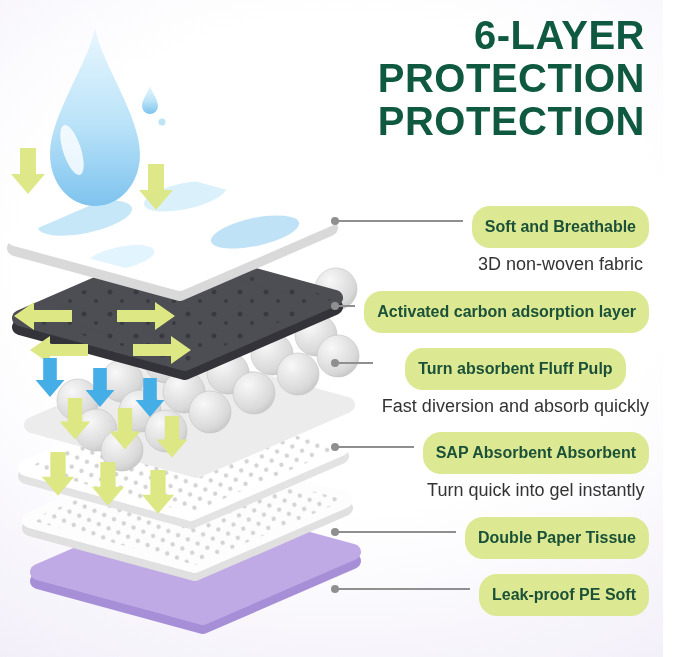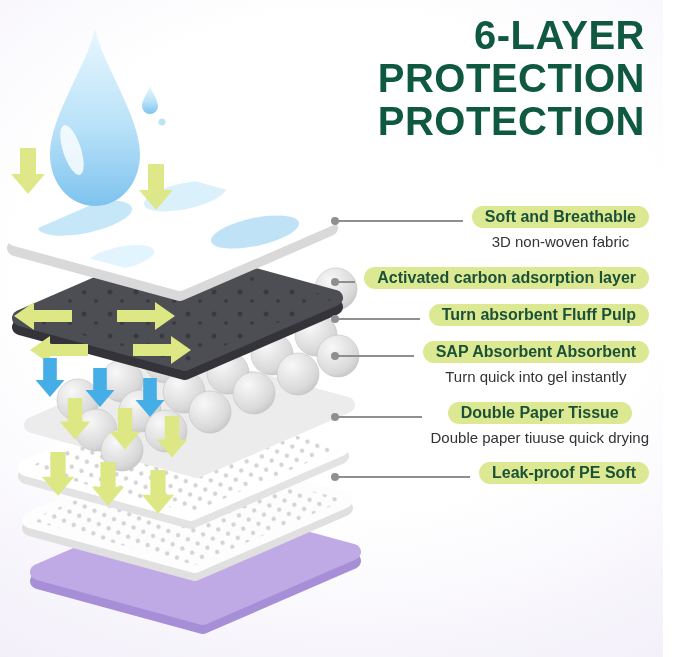--- a/index.html
+++ b/index.html
@@ -38,26 +38,26 @@
   .connector .dot{
     position:absolute; left:-3px; top:-3px;
     width:8px; height:8px; border-radius:50%;
     background:var(--connector-gray,#8f8f8f);
   }
   .block{ display:flex; flex-direction:column; align-items:center; max-width:322px; }
   .pill{
     background:var(--pill-bg,#dde893);
     color:var(--pill-text,#1a5138);
     font-weight:700; font-size:16px;
-    padding:2px 13px; border-radius:18px;
+    padding:12px 13px; border-radius:18px;
     white-space:nowrap;
   }
   .desc{
     margin-top:5px;
-    font-size:15px;
+    font-size:18px;
     color:var(--description-text,#333333);
     text-align:left; line-height:1.25;
   }
 </style>
 </head>
 <body>
 
 <div class="stage">
 
   <svg class="illustration" width="400" height="657" viewBox="0 0 400 657">
@@ -209,40 +209,40 @@
         <div class="pill">Activated carbon adsorption layer</div>
       </div>
     </div>
 
     <div class="item">
       <div class="connector">
           <span class="dot"></span>
         </div>
       <div class="block">
         <div class="pill">Turn absorbent Fluff Pulp</div>
+        <div class="desc">Fast diversion and absorb quickly</div>
       </div>
     </div>
 
     <div class="item">
       <div class="connector">
           <span class="dot"></span>
         </div>
       <div class="block">
         <div class="pill">SAP Absorbent Absorbent</div>
         <div class="desc">Turn quick into gel instantly</div>
       </div>
     </div>
 
     <div class="item">
       <div class="connector">
           <span class="dot"></span>
         </div>
       <div class="block">
         <div class="pill">Double Paper Tissue</div>
-        <div class="desc">Double paper tiuuse quick drying</div>
       </div>
     </div>
 
     <div class="item">
       <div class="connector">
           <span class="dot"></span>
         </div>
       <div class="block">
         <div class="pill">Leak-proof PE Soft</div>
       </div>

